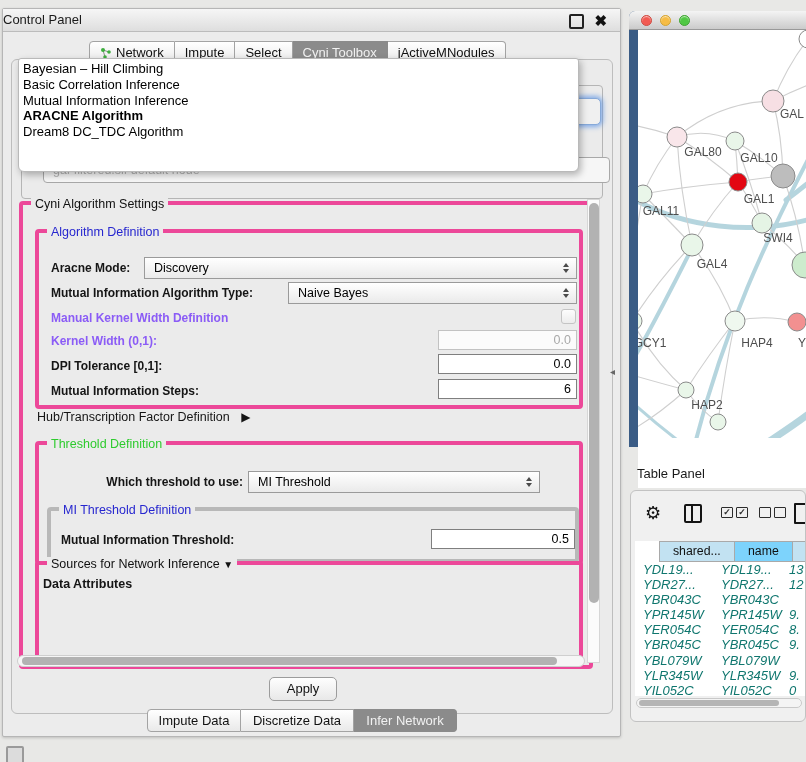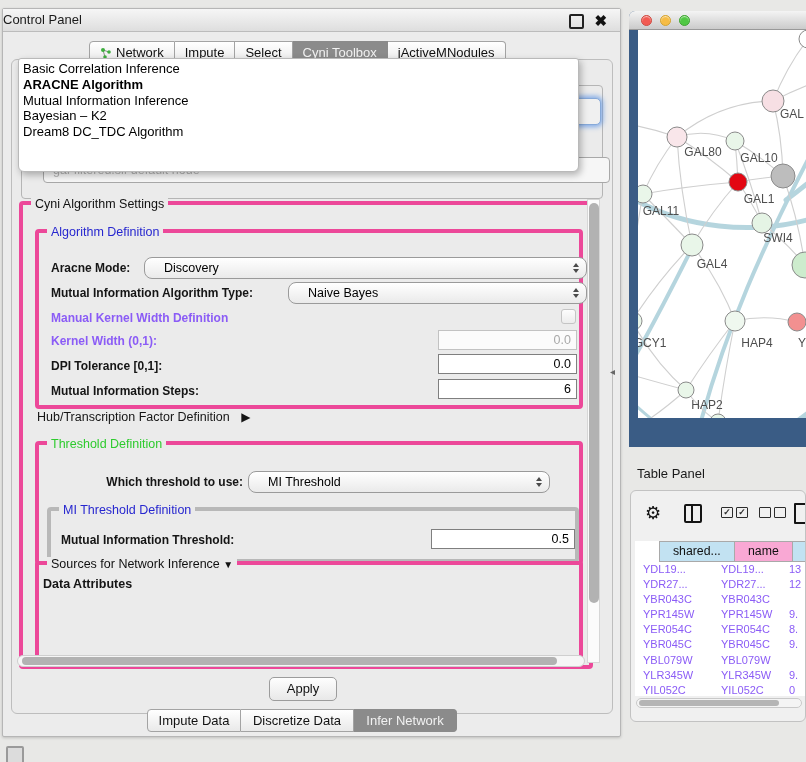--- a/index.html
+++ b/index.html
@@ -44,22 +44,22 @@
 
   
   .group{border:4px solid #ec4899;border-radius:4px;position:absolute;}
   .grouplabel{position:absolute;top:-8px;left:8px;background:#ebebeb;padding:0 4px;font-size:12.5px;
       color:#111;white-space:nowrap;}
   .grouplabel.blue{color:#2626cf;}
   .grouplabel.green{color:#2ecb2e;}
   .blabel{font-weight:bold;font-size:12px;color:#151515;white-space:nowrap;}
   .dislabel{font-weight:bold;font-size:12px;color:#8b5cf6;white-space:nowrap;}
 
-  .combo{height:20px;border:1px solid #9a9a9a;border-radius:8px;background:linear-gradient(#ffffff,#eaeaea);
-      font-size:12.5px;line-height:20px;padding-left:19px;box-sizing:content-box;}
+  .combo{height:20px;border:1px solid #9a9a9a;border-radius:0;background:linear-gradient(#ffffff,#eaeaea);
+      font-size:12.5px;line-height:20px;padding-left:9px;box-sizing:content-box;}
   .spin{position:absolute;right:6px;top:3px;width:9px;height:14px;display:flex;flex-direction:column;
       align-items:center;justify-content:center;gap:2px;}
   .spin i{display:block;width:0;height:0;border-left:3.5px solid transparent;border-right:3.5px solid transparent;}
   .spin i.up{border-bottom:4px solid #4a4a4a;}
   .spin i.dn{border-top:4px solid #4a4a4a;}
 
   input.tfield{position:absolute;height:18px;border:1px solid #7f7f7f;background:#fff;font-size:12.5px;
       text-align:right;padding:0 5px;font-family:"Liberation Sans",sans-serif;color:#000;}
   input.tfield.dis{color:#a9a9a9;border-color:#c2c2c2;background:#fbfbfb;}
 
@@ -83,44 +83,44 @@
   .divider-handle{left:610px;top:366px;font-size:10px;color:#666;}
 
   
   .netwin{left:629px;top:11px;width:177px;height:436px;background:#3a5c85;border-top-left-radius:6px;}
   .net-titlebar{left:0;top:0;right:0;height:18px;background:linear-gradient(#f4f4f4,#cbcbcb);
       border-top-left-radius:6px;border-bottom:1px solid #999;}
   .tl{width:11px;height:11px;border-radius:50%;top:3.5px;box-shadow:inset 0 1px 1px rgba(255,255,255,.65);}
   .tl.red{left:12px;background:#f25a52;border:1px solid #ce4a41;box-sizing:border-box;}
   .tl.yel{left:31px;background:#f6bc44;border:1px solid #d3a32f;box-sizing:border-box;}
   .tl.grn{left:50px;background:#50c843;border:1px solid #3fa332;box-sizing:border-box;}
-  .netview{left:9px;top:19px;width:168px;height:388px;background:#fff;overflow:hidden;}
+  .netview{left:9px;top:19px;width:168px;height:458px;background:#fff;overflow:hidden;}
   .netview svg{position:absolute;left:0;top:0;}
   .netlabel{font-size:12px;fill:#4e4e4e;}
 
   
   .tp-label{left:637px;top:466px;font-size:13px;color:#1a1a1a;}
   .tpanel{left:630px;top:490px;width:176px;height:232px;background:#f0f0f0;border:1px solid #c2c2c2;
       border-radius:6px;overflow:hidden;box-sizing:border-box;}
   .tp-toolbar{left:0;top:10px;right:0;height:30px;}
   .gear{left:14px;top:1px;font-size:18px;color:#141414;}
   .splitcols{left:53px;top:3px;width:14px;height:15px;border:2px solid #141414;border-radius:2px;}
   .splitcols i{position:absolute;left:5px;top:0;width:2px;height:15px;background:#141414;}
   .cb{width:10px;height:9px;border:1.5px solid #2c2c2c;border-radius:1px;font-size:9px;line-height:9px;
       font-weight:bold;color:#2c2c2c;text-align:center;display:inline-block;}
   .doc{left:163px;top:2px;width:13px;height:17px;border:2px solid #141414;border-radius:1px;}
   .tbl{left:4px;top:50px;width:215px;height:155px;background:#fff;overflow:hidden;}
   .tbl-header{display:flex;height:21px;}
   .th{box-sizing:border-box;border:1px solid #a9a9a9;border-left:none;font-size:12.3px;line-height:19px;
       text-align:center;color:#111;}
   .th:first-child{border-left:1px solid #a9a9a9;}
   .th.blue{background:#c2e2f2;}
-  .th.gray{background:#f9a8d4;}
+  .th.gray{background:#7dd3fc;}
   .trow{display:flex;height:15.1px;}
-  .td{box-sizing:border-box;font-size:11px;line-height:15.1px;color:#8b5cf6;padding-left:8px;white-space:nowrap;overflow:hidden;}
+  .td{box-sizing:border-box;font-size:13px;line-height:15.1px;color:#0f766e;padding-left:8px;white-space:nowrap;overflow:hidden;font-style:italic;}
   .tp-hscroll{left:5px;top:207px;width:166px;height:10px;background:#f4f4f4;border:1px solid #c9c9c9;
       border-radius:6px;box-sizing:border-box;}
   .tp-hthumb{position:absolute;left:2px;top:1px;width:140px;height:6px;background:#b5b5b5;border-radius:4px;}
 
   
   .corner-icon{left:6px;top:746px;width:14px;height:14px;border:2px solid #9a9a9a;border-radius:2px;background:#dcdcdc;}
 </style>
 </head>
 <body>
 
@@ -161,24 +161,24 @@
 
     <div class="abs tab-page"></div>
 
     <div class="abs hidden-group"></div>
     <div class="abs hidden-combo1"></div>
     <div class="abs hidden-combo2">
       <span>gal-filtered.sif default node</span>
     </div>
 
     <div class="abs dropdown">
+      <div class="dd-item">Bayesian – Hill Climbing</div>
       <div class="dd-item">Basic Correlation Inference</div>
+      <div class="dd-item">Mutual Information Inference</div>
       <div class="dd-item bold">ARACNE Algorithm</div>
-      <div class="dd-item">Mutual Information Inference</div>
-      <div class="dd-item">Bayesian – K2</div>
       <div class="dd-item">Dream8 DC_TDC Algorithm</div>
     </div>
 
     <div class="group" style="left:16px;top:192px;width:566px;height:460px;">
       <span class="grouplabel">Cyni Algorithm Settings</span>
 
       <div class="group" style="left:12px;top:24px;width:540px;height:172px;">
         <span class="grouplabel blue">Algorithm Definition</span>
 
         <span class="abs blabel" style="left:12px;top:28px;">Aracne Mode:</span>

